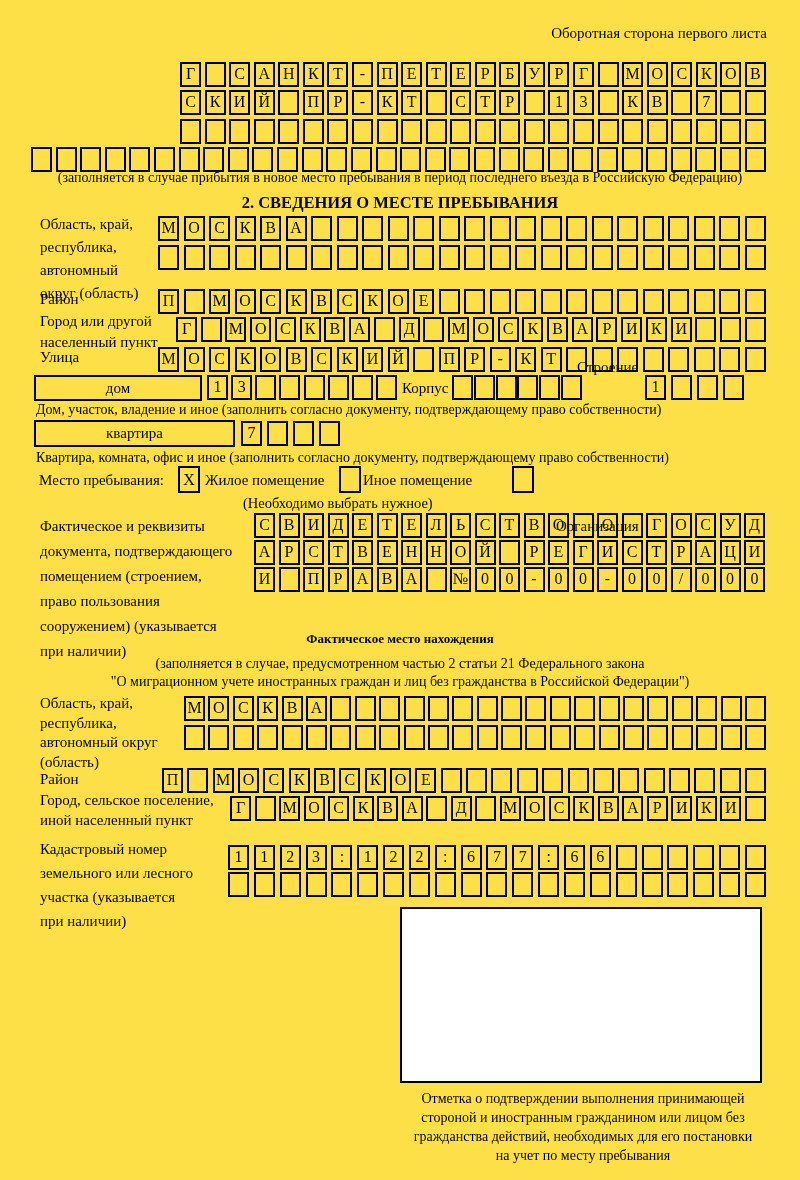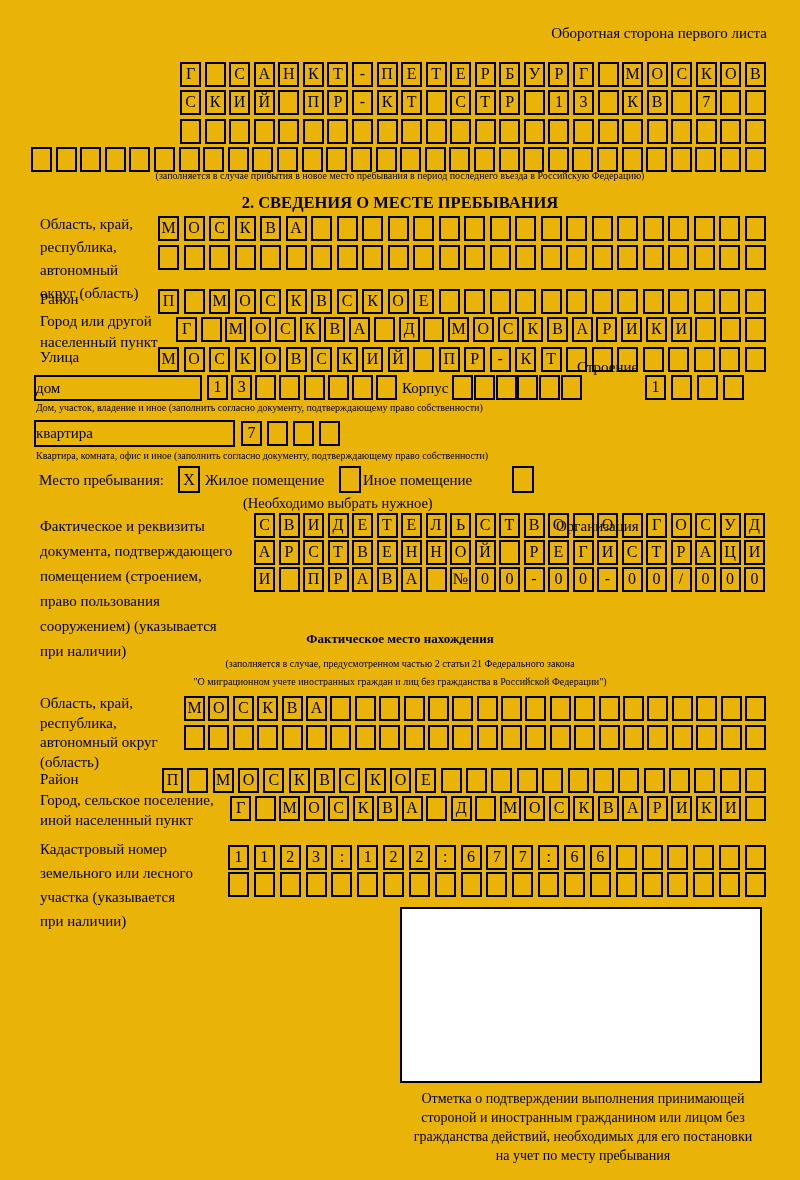--- a/index.html
+++ b/index.html
@@ -1,27 +1,27 @@
 <!DOCTYPE html>
 <html><head>
 <meta charset="utf-8">
 <style>
   html,body{margin:0;padding:0;background:#fff;}
-  .page{position:relative;width:800px;height:1180px;background:#eab308;color:#000;
+  .page{position:relative;width:800px;height:1180px;background:#fde047;color:#000;
         font-family:"Liberation Serif","DejaVu Serif",serif;overflow:hidden;}
   .abs{position:absolute;}
   .lbl{position:absolute;font-size:15px;line-height:23px;white-space:nowrap;}
   .lbl div{white-space:nowrap;}
-  .note{position:absolute;font-size:10px;white-space:nowrap;}
+  .note{position:absolute;font-size:14px;white-space:nowrap;}
   .center{text-align:center;}
   .title{position:absolute;font-weight:bold;white-space:nowrap;}
   .cellrow{position:absolute;display:flex;justify-content:space-between;}
   .cell{box-sizing:border-box;flex:none;width:21px;height:25px;border:2px solid #000;
         font-size:16px;line-height:20px;text-align:center;overflow:hidden;}
-  .labelbox{position:absolute;box-sizing:border-box;border:2px solid #000;text-align:left;
+  .labelbox{position:absolute;box-sizing:border-box;border:2px solid #000;text-align:center;
         font-size:15px;}
   .checkbox{position:absolute;box-sizing:border-box;width:22px;height:27px;border:2px solid #000;
         font-size:16px;line-height:23px;text-align:center;}
   .bigbox{position:absolute;box-sizing:border-box;border:2px solid #000;background:#fff;}
   .caption{position:absolute;text-align:center;font-size:14px;line-height:19px;}
 </style>
 </head>
 <body>
 
 <div class="page">

